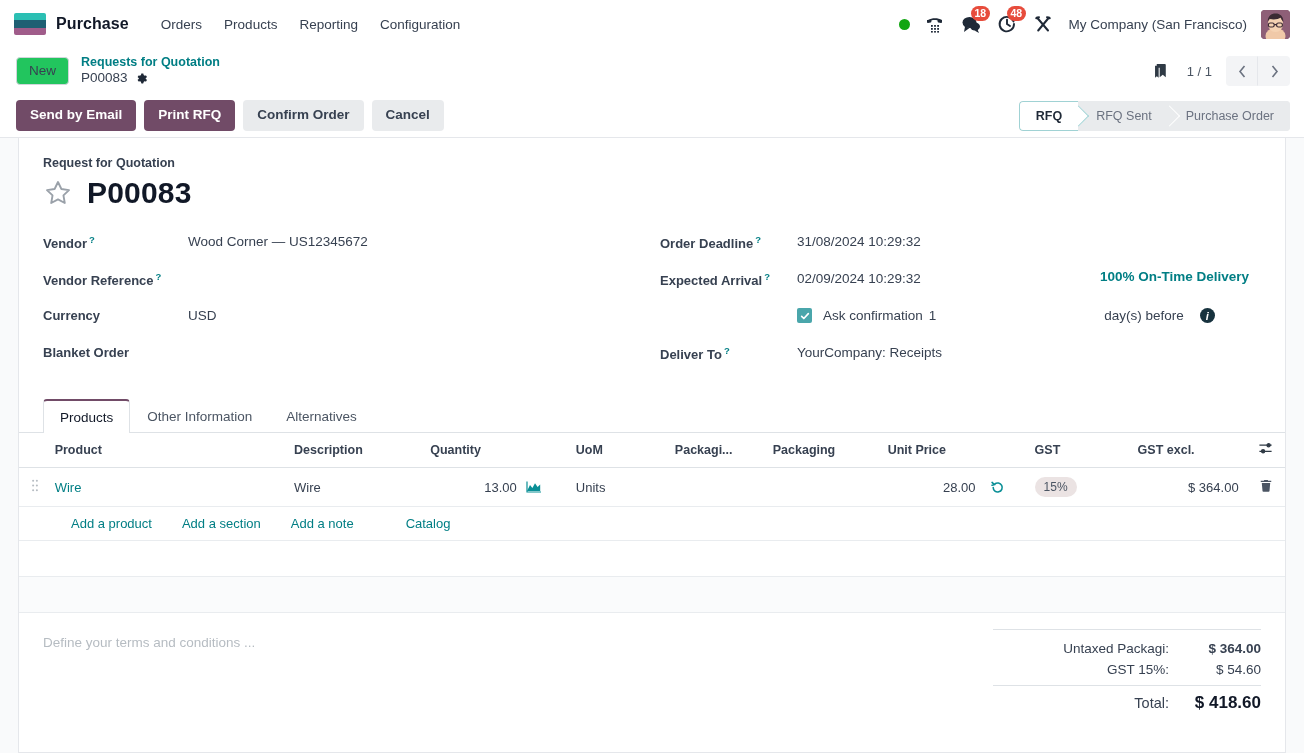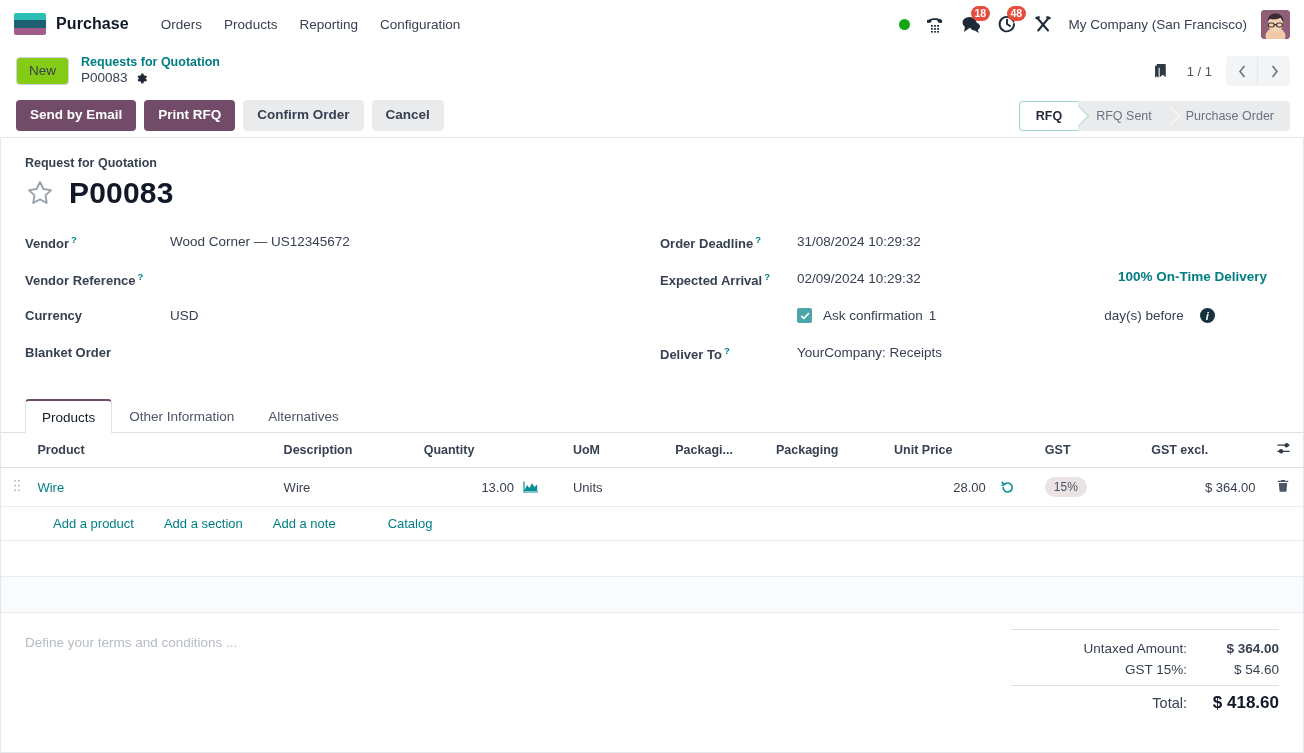--- a/index.html
+++ b/index.html
@@ -60,21 +60,21 @@
     flex: none;
   }
 
   
   .cp-top {
     height: 46px; background: #ffffff;
     display: flex; align-items: center; padding: 0 14px 0 16px;
     position: relative;
   }
   .btn-new {
-    font-size: 13.5px; color: #374151; background: #84cc16;
+    font-size: 13.5px; color: #374151; background: #22c55e;
     border: 1px solid #d1d5db; border-radius: 4px;
     padding: 5px 12px; margin-right: 12px; cursor: pointer;
     line-height: 1.2;
   }
   .bc-stack { display: flex; flex-direction: column; line-height: 1.25; }
   .bc-parent { font-size: 12.5px; font-weight: bold; color: #017e84; cursor: pointer; }
   .bc-current { font-size: 13.5px; color: #374151; display: flex; align-items: center; gap: 7px; }
   .gear { color: #1f2937; display: inline-flex; cursor: pointer; }
   .cp-right {
     margin-left: auto; display: flex; align-items: center; gap: 14px;
@@ -117,21 +117,21 @@
     content: ""; position: absolute; right: -9px; top: 50%;
     width: 14px; height: 14px; transform: translateY(-50%) rotate(45deg);
     border-top: 1px solid #ffffff; border-right: 1px solid #ffffff;
     background: transparent; z-index: 2;
   }
   .st-item.active::after { border-top-color: #a0d2d4; border-right-color: #a0d2d4; background: #fff; right: -8px; }
 
   
   .sheet-wrap { background: #f9fafb; padding: 0; height: calc(753px - 48px - 46px - 44px); overflow: hidden;}
   .sheet {
-    background: #ffffff; margin: 0 0; border: 1px solid #e5e7eb; border-top: none;
+    background: #ffffff; margin: 0 18px; border: 1px solid #e5e7eb; border-top: none;
     min-height: 100%;
     padding: 0;
   }
   .sheet-inner { padding: 18px 24px 0 24px; }
 
   .form-subtitle { font-size: 12.5px; font-weight: bold; color: #374151; margin-bottom: 6px; }
   .title-row { display: flex; align-items: center; gap: 14px; margin-bottom: 22px; }
   .star { color: #9aa1a9; cursor: pointer; display: inline-flex; }
   .rec-title { font-size: 30px; font-weight: bold; color: #111827; letter-spacing: .2px; }
 
@@ -540,21 +540,21 @@
               <td colspan="11"></td>
             </tr>
         </tbody>
       </table>
     </div>
 
     <div class="sheet-footer">
       <div class="terms-ph">Define your terms and conditions ...</div>
       <div class="totals">
         <div class="trow untaxed">
-          <span class="tlabel">Untaxed Amount:</span>
+          <span class="tlabel">Untaxed Packagi:</span>
           <span class="tval">$ 364.00</span>
         </div>
         <div class="trow">
           <span class="tlabel">GST 15%:</span>
           <span class="tval">$ 54.60</span>
         </div>
         <div class="trow total">
           <span class="tlabel">Total:</span>
           <span class="tval">$ 418.60</span>
         </div>

